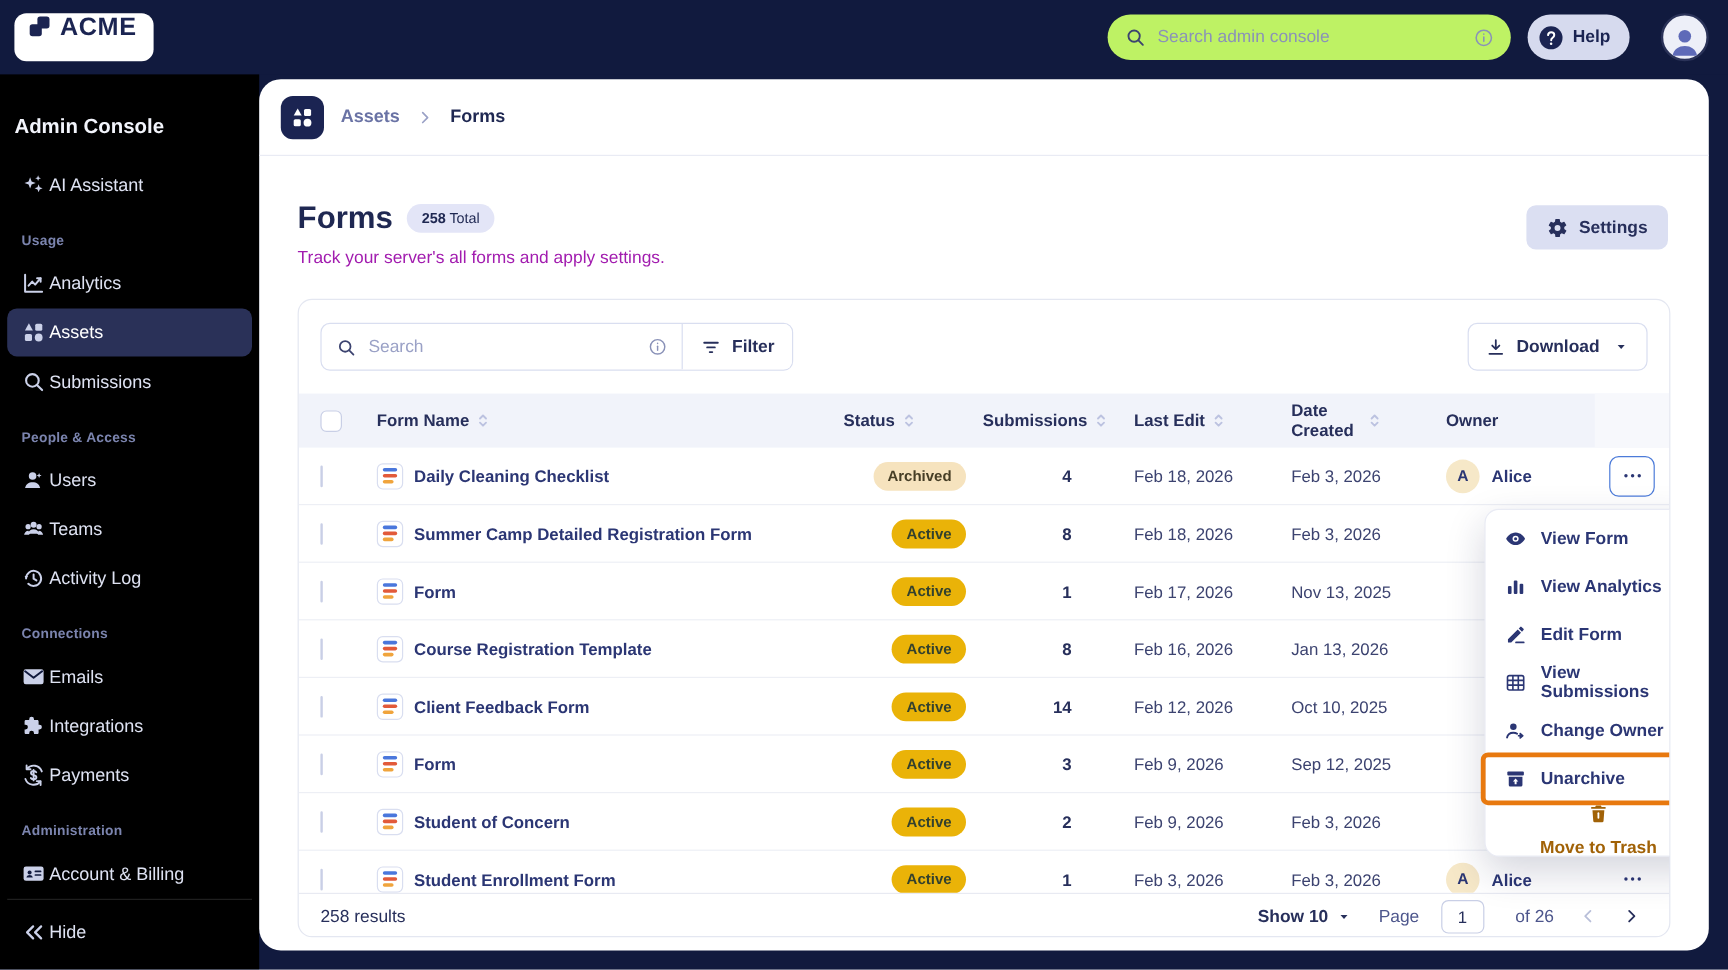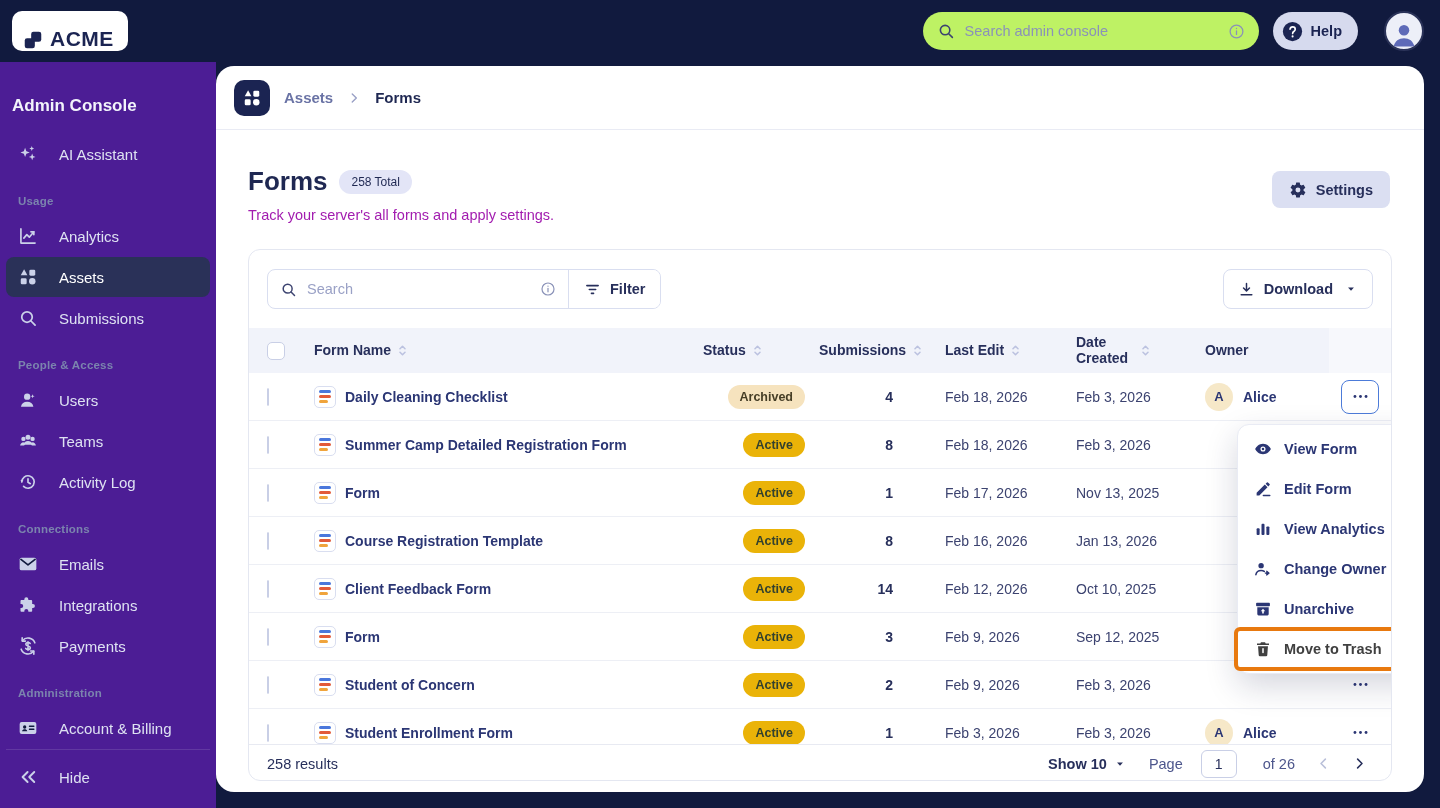--- a/index.html
+++ b/index.html
@@ -3,59 +3,59 @@
 <meta charset="utf-8">
 <style>
   * { margin:0; padding:0; box-sizing:border-box; }
   html,body { width:1440px; height:808px; overflow:hidden; }
   body { font-family:"Liberation Sans", sans-serif; background:#111A3E; position:relative; }
   .icon { display:inline-flex; align-items:center; justify-content:center; flex:0 0 auto; }
   .icon svg { width:100%; height:100%; display:block; }
 
   
   .topbar { position:absolute; left:0; top:0; width:1440px; height:62px; background:#111A3E; display:flex; align-items:center; padding:0 16px 0 12px; }
-  .logo { background:#fff; border-radius:10px; height:40px; padding:0 14px 0 10px; display:flex; align-items:flex-end; gap:6px; }
+  .logo { background:#fff; border-radius:10px; height:40px; padding:0 14px 0 10px; display:flex; align-items:flex-start; gap:6px; }
   .logo .icon { width:22px; height:22px; color:#1B2452; }
   .logo-text { font-size:21px; font-weight:800; color:#1B2452; letter-spacing:.5px; }
   .topbar-spacer { flex:1; }
   .global-search { width:336px; height:38px; background:#bef264; border-radius:19px; display:flex; align-items:center; padding:0 14px; gap:10px; }
   .global-search .mag { width:18px; height:18px; color:#3C4370; }
   .global-search input { flex:1; border:none; outline:none; font-size:14.5px; color:#1B2452; background:transparent; font-family:inherit; }
   .global-search input::placeholder { color:#8A92B8; }
   .global-search .info { width:17px; height:17px; color:#8A92B8; }
   .help-btn { margin-left:14px; height:38px; background:#D6DAEE; border:none; border-radius:19px; display:flex; align-items:center; gap:8px; padding:0 16px 0 9px; cursor:pointer; }
   .help-btn .icon { width:21px; height:21px; }
   .help-btn span { font-size:14.5px; font-weight:700; color:#1B2452; }
   .avatar-btn { margin-left:26px; width:40px; height:40px; border-radius:50%; background:#EDEFF8; display:flex; align-items:flex-end; justify-content:center; overflow:hidden; border:2px solid #2A3258; }
   .avatar-btn .icon { width:30px; height:30px; color:#5E6AB8; }
 
   
-  .sidebar { position:absolute; left:0; top:62px; width:216px; bottom:0; background:#4c1d95; color:#E7EAF6; display:flex; flex-direction:column; padding:0 6px; }
+  .sidebar { position:absolute; left:0; top:62px; width:216px; bottom:0; background:#000000; color:#E7EAF6; display:flex; flex-direction:column; padding:0 6px; }
   .sidebar-title { font-size:17px; font-weight:700; color:#F2F4FB; padding:34px 6px 6px 6px; }
-  .nav-item { height:40px; display:flex; align-items:center; gap:21px; padding:0 12px; border-radius:8px; font-size:15px; color:#DEE2F2; cursor:pointer; margin:1px 0; }
+  .nav-item { height:40px; display:flex; align-items:center; gap:3px; padding:0 12px; border-radius:8px; font-size:15px; color:#DEE2F2; cursor:pointer; margin:1px 0; }
   .nav-item .icon { width:20px; height:20px; color:#CBD1E9; }
   .nav-item.active { background:#2A3158; color:#FFFFFF; }
   .nav-item.assistant { margin-top:12px; }
   .section-label { font-size:11.5px; font-weight:700; color:#7B84AE; padding:20px 12px 8px 12px; letter-spacing:.2px; }
   .sidebar-bottom { margin-top:auto; border-top:1px solid rgba(255,255,255,.12); padding:6px 0 10px 0; }
 
   
   .panel { position:absolute; left:216px; top:66px; right:16px; bottom:16px; background:#fff; border-radius:18px; overflow:hidden; }
   .breadcrumb-bar { height:64px; display:flex; align-items:center; gap:14px; padding:0 18px; border-bottom:1px solid #E9EBF4; }
   .crumb-app { width:36px; height:36px; background:#1B2452; border-radius:10px; display:flex; align-items:center; justify-content:center; }
   .crumb-app .icon { width:20px; height:20px; color:#fff; }
   .crumb-parent { font-size:15px; font-weight:600; color:#6A73A5; cursor:pointer; }
   .crumb-sep { width:14px; height:14px; color:#9AA1C6; }
   .crumb-current { font-size:15px; font-weight:700; color:#1F2852; }
 
   .page-head { position:relative; padding:36px 34px 0 32px; }
   .title-row { display:flex; align-items:center; gap:12px; }
   .page-title { font-size:26px; font-weight:800; color:#1F2852; }
   .total-badge { background:#E3E5F7; border-radius:13px; padding:5px 12px; font-size:12px; color:#1F2852; }
-  .total-badge b { font-weight:400; margin-right:3px;text-align:right; }
+  .total-badge b { font-weight:700; margin-right:3px;text-align:right; }
   .page-desc { margin-top:10px; font-size:14.5px; color:#a21caf; }
   .settings-btn { position:absolute; right:34px; top:41px; background:#DBDFF2; border:none; border-radius:8px; height:37px; padding:0 17px; display:flex; align-items:center; gap:9px; cursor:pointer; }
   .settings-btn .icon { width:18px; height:18px; color:#272F5B; }
   .settings-btn span { font-size:14.5px; font-weight:700; color:#272F5B; }
 
   
   .table-card { position:relative; margin:26px 32px 0 32px; border:1px solid #E4E7F1; border-radius:12px; height:532px; overflow:hidden; background:#fff; }
   .card-toolbar { height:78px; display:flex; align-items:center; justify-content:space-between; padding:0 18px; }
   .search-group { display:flex; align-items:stretch; height:40px; border:1px solid #D9DEF0; border-radius:8px; overflow:hidden; }
   .search-box { width:300px; display:flex; align-items:center; gap:10px; padding:0 12px; }
@@ -115,21 +115,21 @@
   .page-label, .of-label { font-size:14.5px; color:#4D568C; margin-left:8px; }
   .page-input { width:36px; height:28px; border:1px solid #C9CFE6; border-radius:6px; text-align:center; font-size:14px; color:#272F5B; outline:none; font-family:inherit; margin:0 4px; }
   .pg-btn { width:28px; height:28px; border:none; background:transparent; display:flex; align-items:center; justify-content:center; cursor:pointer; }
   .pg-btn .icon { width:15px; height:15px; }
   .pg-prev { color:#B9BFD9; } .pg-next { color:#272F5B; margin-left:-6px; }
 
   
   .ctx-menu { position:absolute; left:988px; top:174px; width:190px; background:#fff; border:1px solid #E9EBF4; border-radius:12px; box-shadow:0 12px 32px rgba(20,30,70,.18); padding:4px 0; z-index:5; }
   .menu-item { height:40px; display:flex; align-items:center; gap:12px; padding:0 16px; font-size:14.5px; font-weight:700; color:#2B3674; cursor:pointer; }
   .menu-item .icon { width:18px; height:18px; color:#2B3674; }
-  .menu-item.danger, .menu-item.danger .icon { color:#404040; }
+  .menu-item.danger, .menu-item.danger .icon { color:#a16207;flex-direction:column; }
   .annotation-box { position:absolute; left:-4px; right:-4px; height:44px; border:4px solid #E8790F; border-radius:6px; pointer-events:none; z-index:6; }
 </style>
 </head>
 <body>
 
 <header class="topbar">
   <div class="logo">
     <span class="icon">
         <svg viewBox="0 0 24 24">
           <rect x="3" y="10" width="11" height="11" rx="2.5" fill="currentColor"></rect>
@@ -701,35 +701,44 @@
               <path d="M12 5C6.6 5 2.8 9.2 1.5 12c1.3 2.8 5.1 7 10.5 7s9.2-4.2 10.5-7C21.2 9.2 17.4 5 12 5z" fill="currentColor"></path>
               <circle cx="12" cy="12" r="3.4" fill="#fff"></circle>
               <circle cx="12" cy="12" r="1.7" fill="currentColor"></circle>
             </svg>
           </span>
           <span>View Form</span>
         </div>
         <div class="menu-item">
           <span class="icon">
             <svg viewBox="0 0 24 24">
-              <path d="M3.5 16.9V20.5h3.6L18 9.6l-3.6-3.6zM20.8 6.8a1 1 0 0 0 0-1.4l-2.2-2.2a1 1 0 0 0-1.4 0l-1.7 1.7 3.6 3.6z" fill="currentColor"></path>
-              <path d="M12.5 20.5h8.5" stroke="currentColor" stroke-width="2" stroke-linecap="round"></path>
-            </svg>
-          </span>
-          <span>Edit Form</span>
+              <rect x="3.5" y="11" width="4" height="9" rx="1.2" fill="currentColor"></rect>
+              <rect x="10" y="5" width="4" height="15" rx="1.2" fill="currentColor"></rect>
+              <rect x="16.5" y="8.5" width="4" height="11.5" rx="1.2" fill="currentColor"></rect>
+            </svg>
+          </span>
+          <span>View Analytics</span>
         </div>
         <div class="menu-item">
           <span class="icon">
             <svg viewBox="0 0 24 24">
-              <rect x="3.5" y="11" width="4" height="9" rx="1.2" fill="currentColor"></rect>
-              <rect x="10" y="5" width="4" height="15" rx="1.2" fill="currentColor"></rect>
-              <rect x="16.5" y="8.5" width="4" height="11.5" rx="1.2" fill="currentColor"></rect>
-            </svg>
-          </span>
-          <span>View Analytics</span>
+              <path d="M3.5 16.9V20.5h3.6L18 9.6l-3.6-3.6zM20.8 6.8a1 1 0 0 0 0-1.4l-2.2-2.2a1 1 0 0 0-1.4 0l-1.7 1.7 3.6 3.6z" fill="currentColor"></path>
+              <path d="M12.5 20.5h8.5" stroke="currentColor" stroke-width="2" stroke-linecap="round"></path>
+            </svg>
+          </span>
+          <span>Edit Form</span>
+        </div>
+        <div class="menu-item">
+          <span class="icon">
+            <svg viewBox="0 0 24 24" fill="none" stroke="currentColor" stroke-width="1.8">
+              <rect x="3" y="4" width="18" height="16" rx="2"></rect>
+              <path d="M3 9.3h18M3 14.6h18M9 4v16M15 4v16"></path>
+            </svg>
+          </span>
+          <span>View Submissions</span>
         </div>
         <div class="menu-item">
           <span class="icon">
             <svg viewBox="0 0 24 24">
               <circle cx="9.5" cy="7.5" r="3.6" fill="currentColor"></circle>
               <path d="M2.5 19.5c.7-3.6 3.5-5.4 7-5.4 1.6 0 3.1.4 4.2 1.2" fill="none" stroke="currentColor" stroke-width="2.1" stroke-linecap="round"></path>
               <path d="M14.5 17.5h4.5M17 14.8l3.2 2.7L17 20.2z" fill="currentColor" stroke="currentColor" stroke-width="1.4" stroke-linejoin="round"></path>
             </svg>
           </span>
           <span>Change Owner</span>

